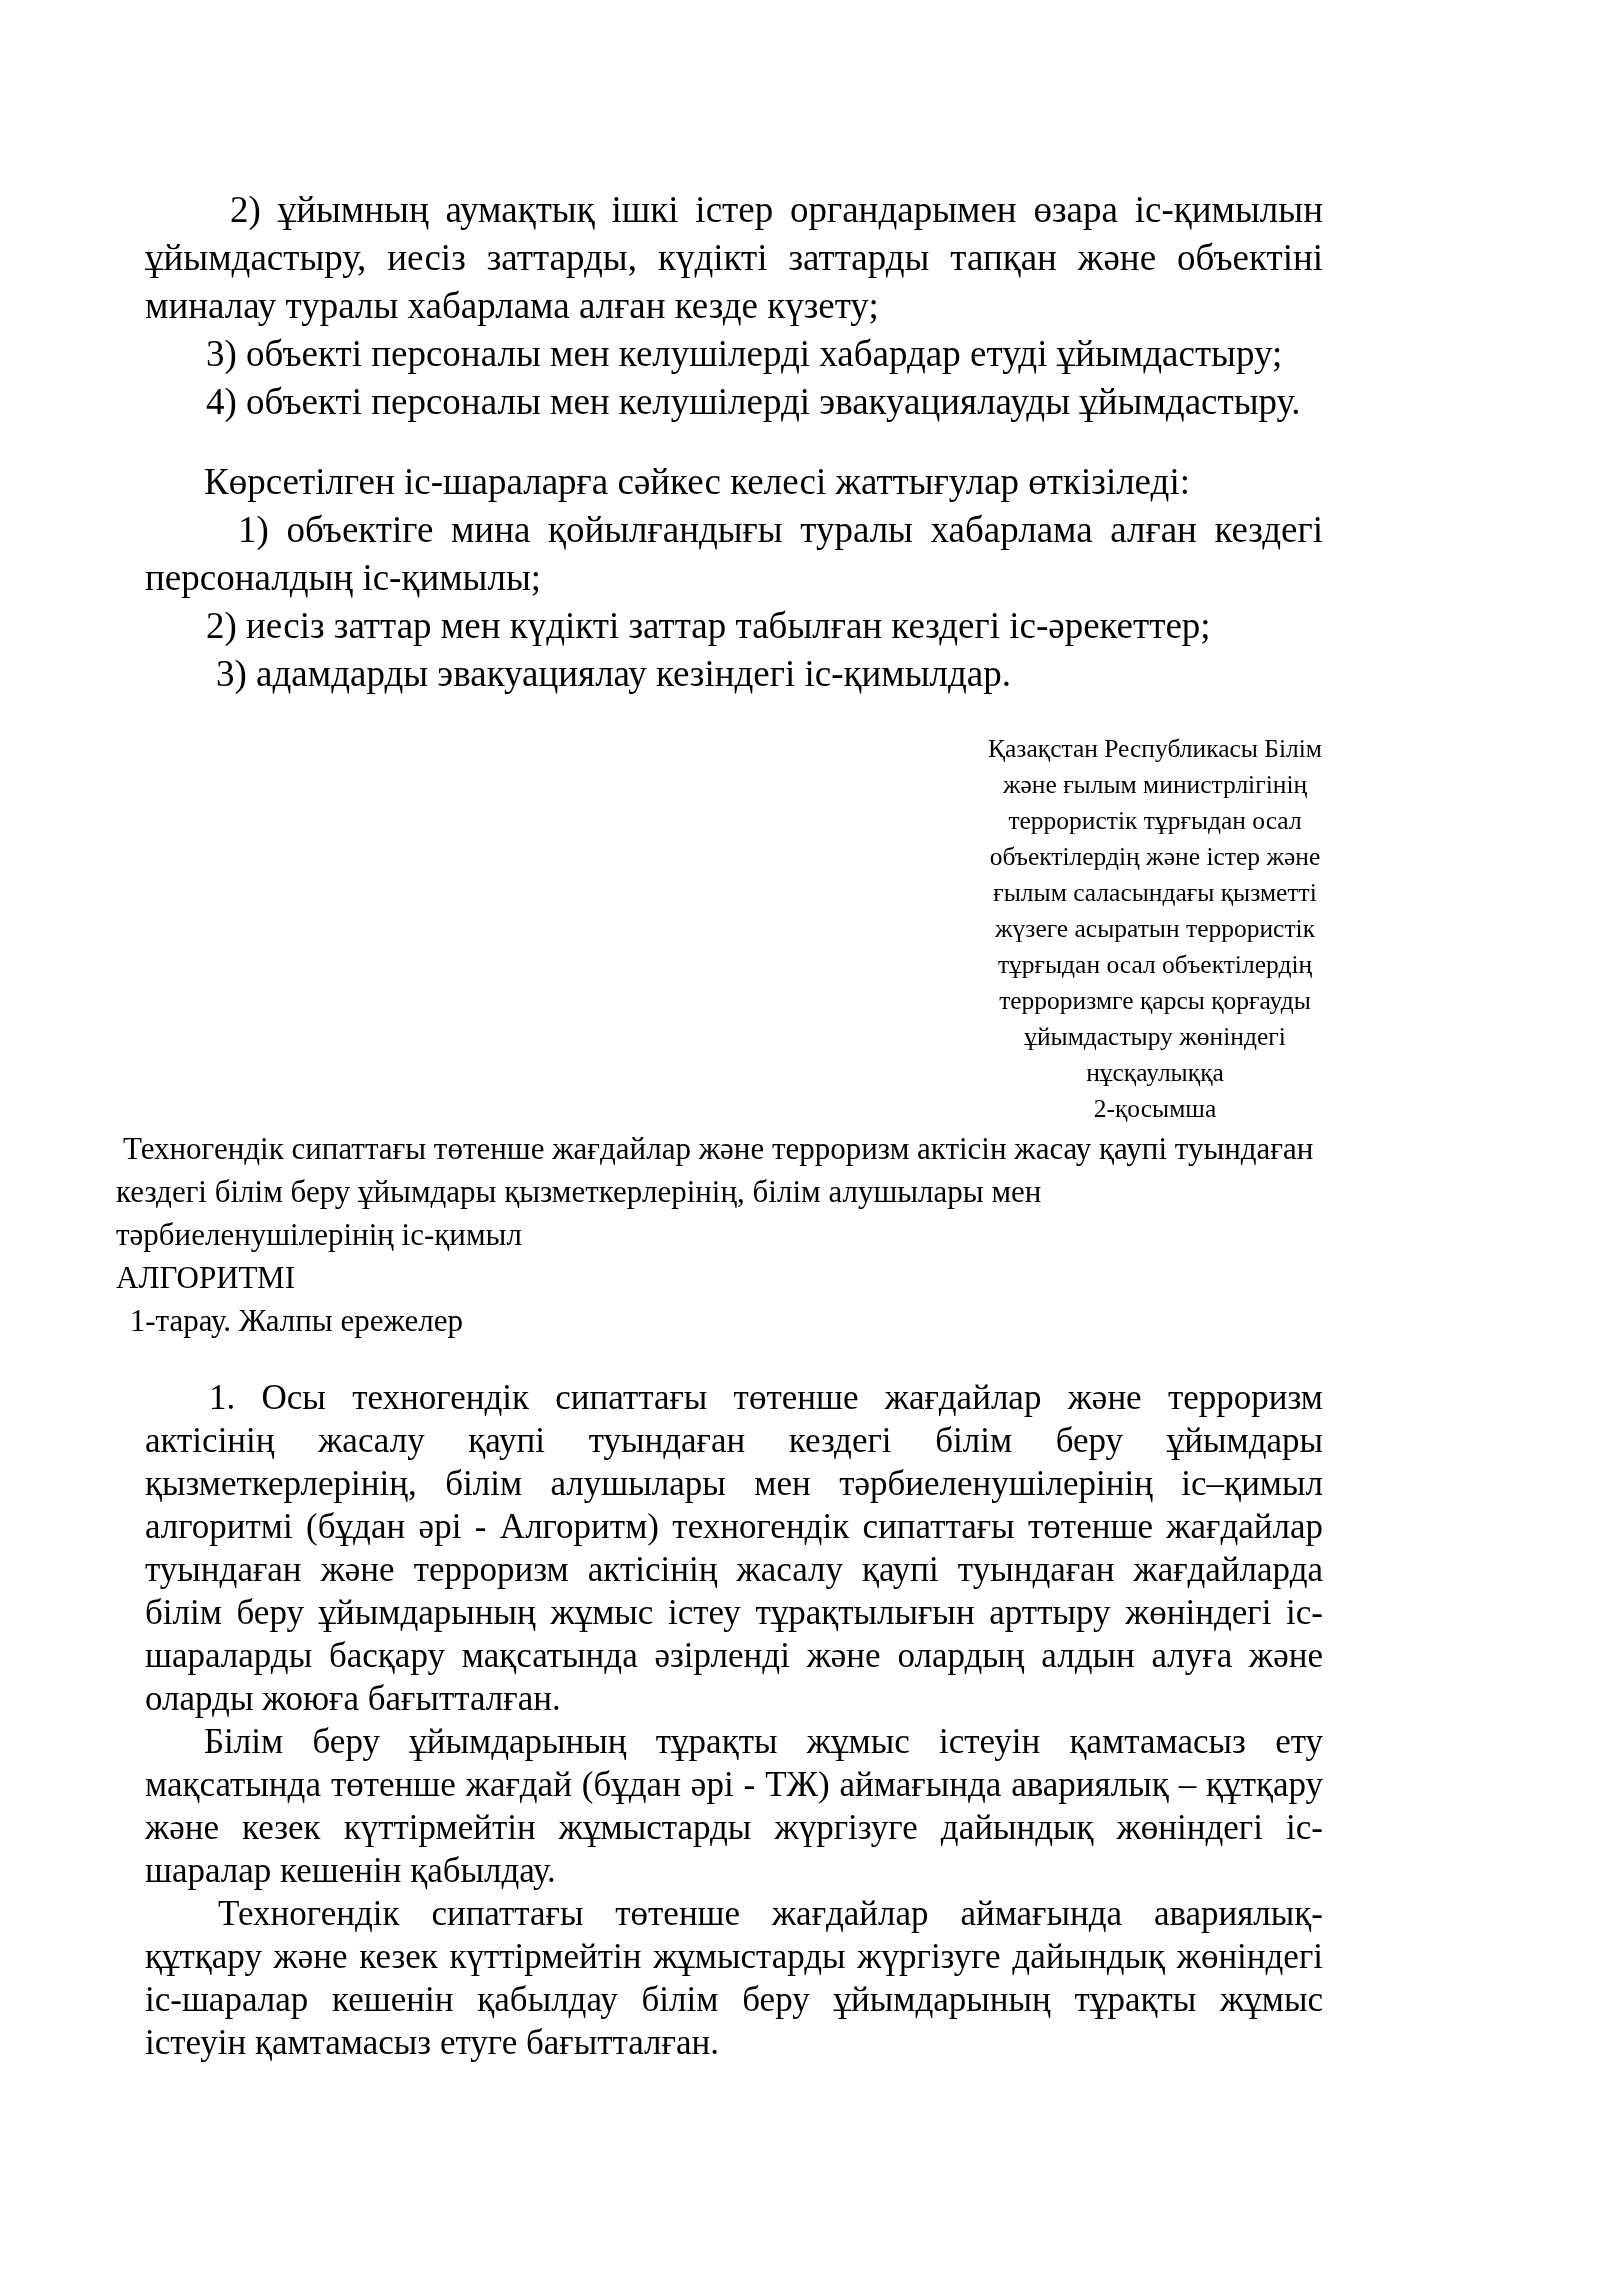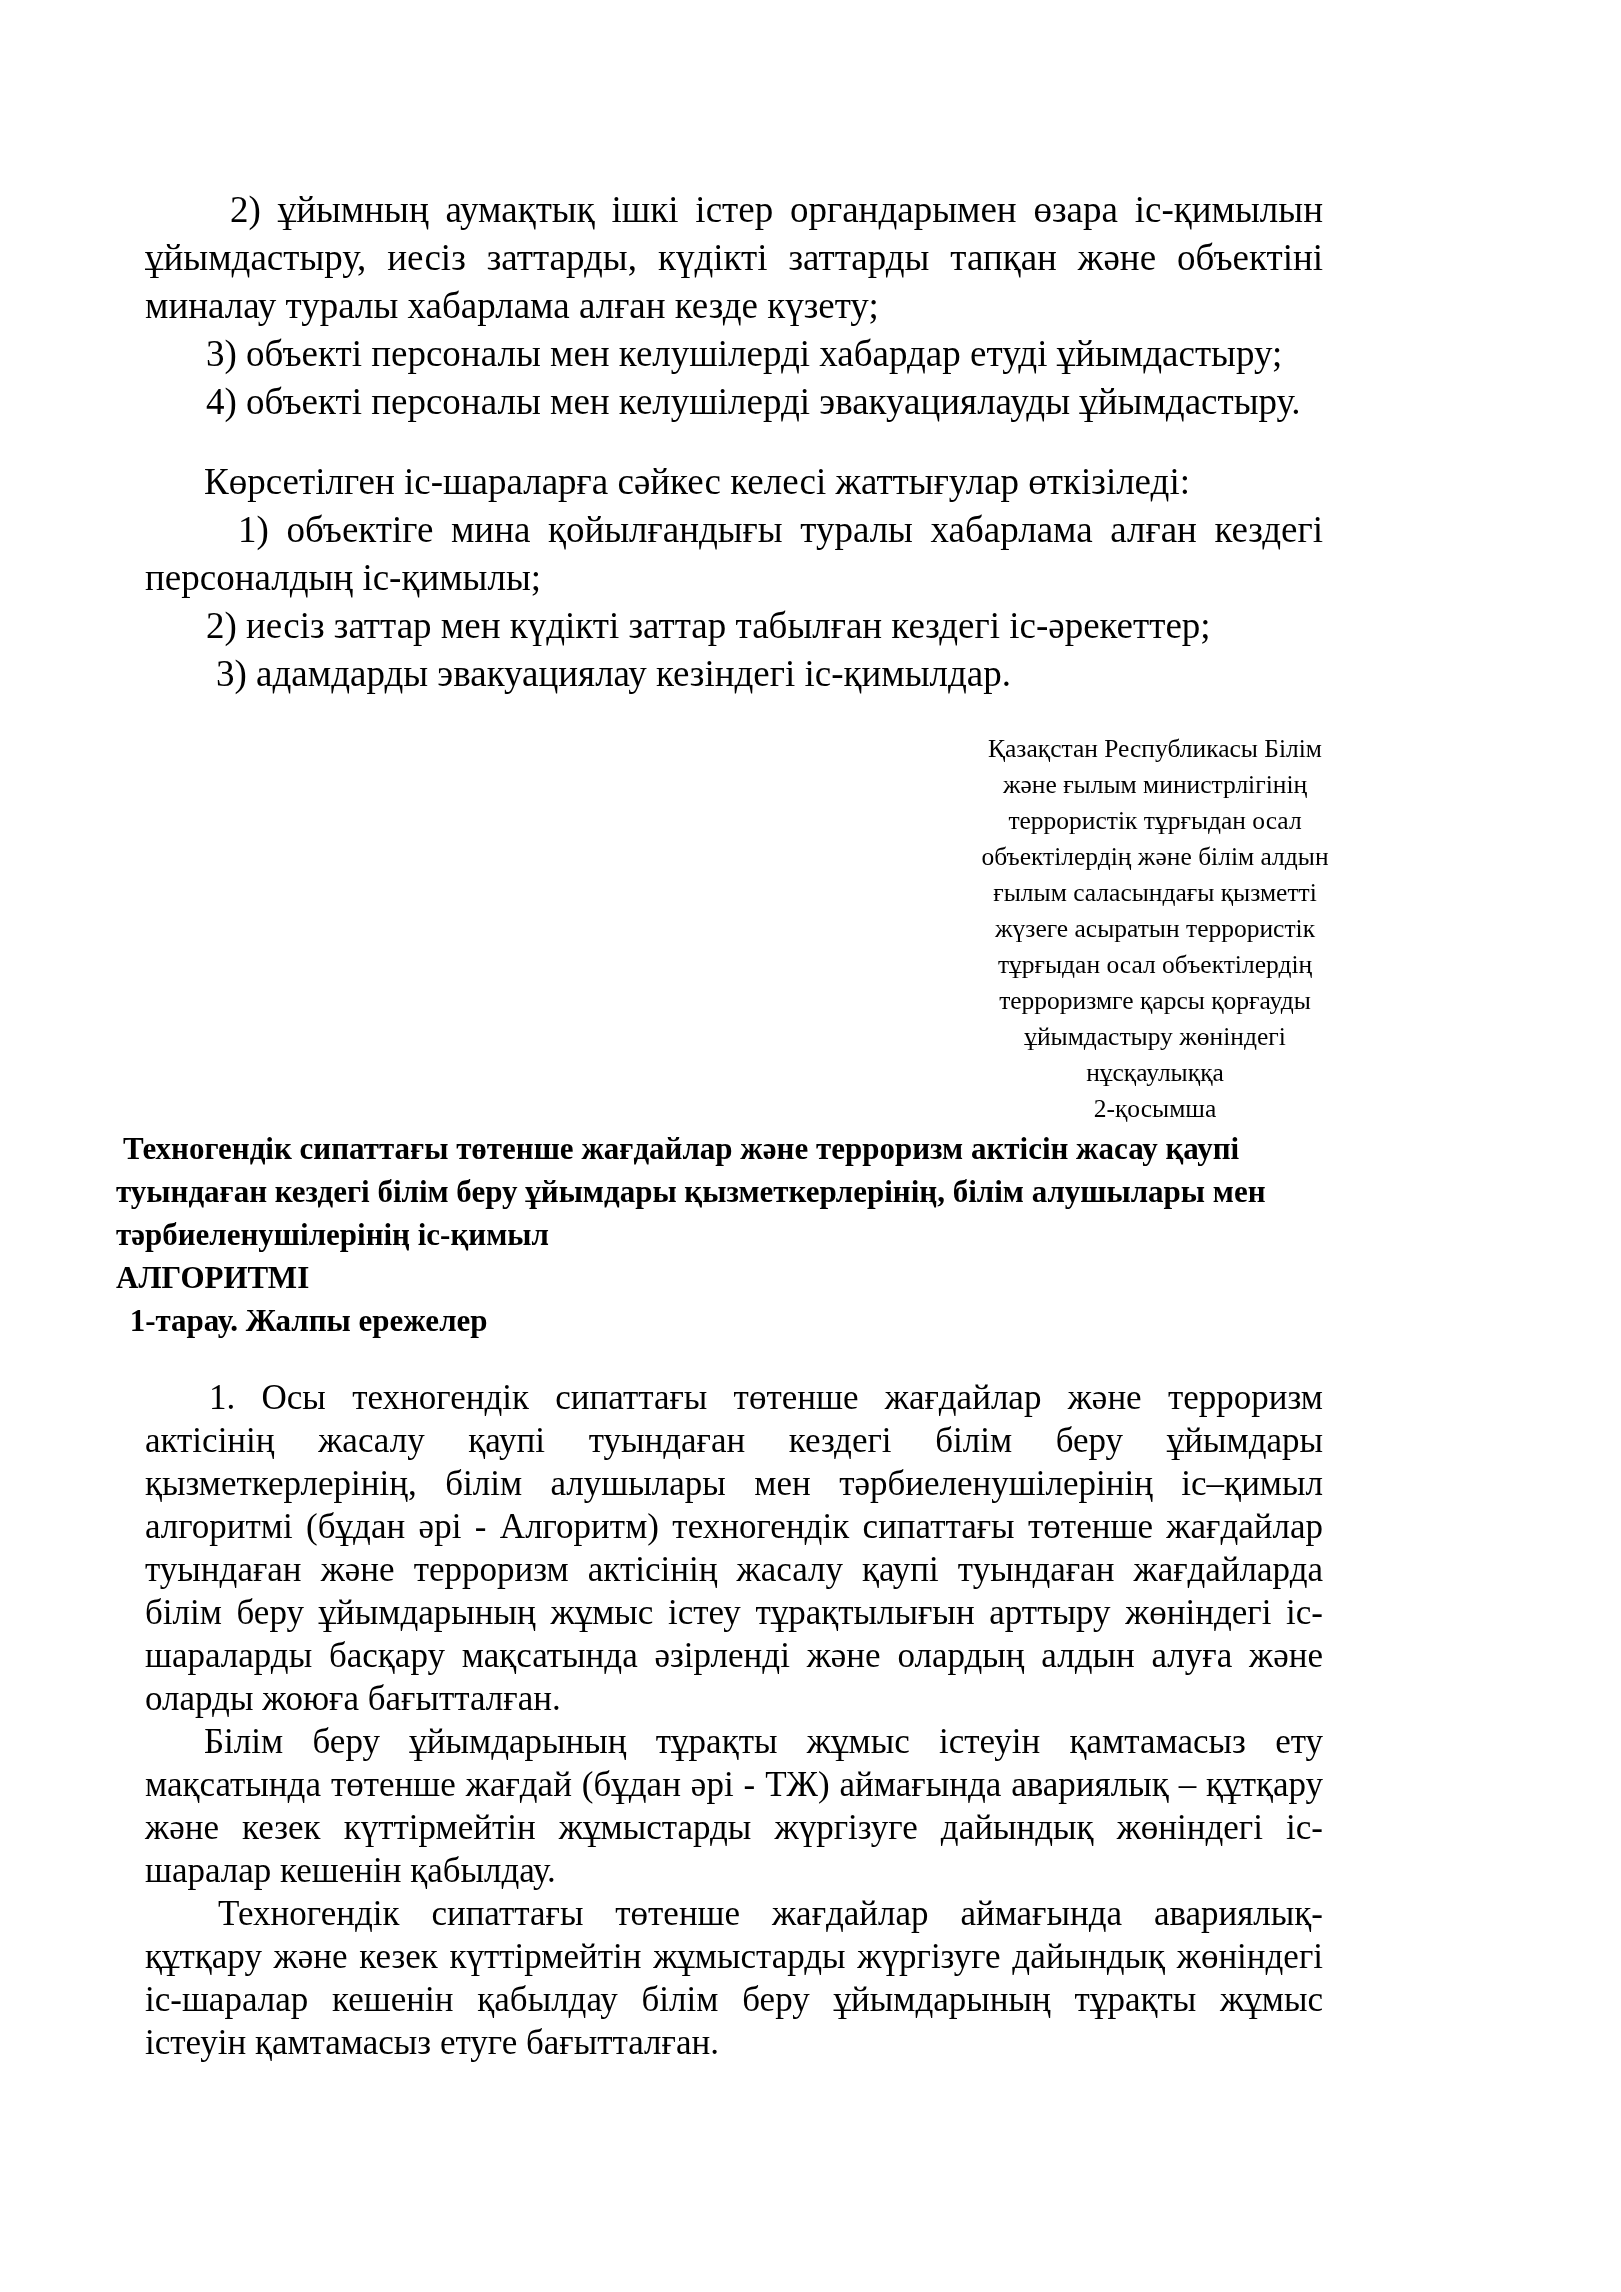--- a/index.html
+++ b/index.html
@@ -24,21 +24,21 @@
   .appendix-ref {
     width: 392px;
     margin: 33px 0 0 843px;
     font-size: 25.5px;
     line-height: 36px;
     text-align: center;
   }
   .appendix-ref div { margin: 0; }
   .doc-heading {
     margin: 0;
-    font-weight: bold;
+    font-weight: normal;
     font-size: 31px;
     line-height: 43px;
     text-align: left;
   }
   .doc-heading p { margin: 0; }
   .heading-title  { text-indent: 6.9px; }
   .heading-chapter{ text-indent: 13.7px; }
   .general-sections {
     margin: 34px 0 0 29px;
     font-size: 35px;
@@ -61,21 +61,21 @@
       <p style="text-indent: 93px;">1) объектіге мина қойылғандығы туралы хабарлама алған кездегі персоналдың іс-қимылы;</p>
       <p style="text-indent: 61px;">2) иесіз заттар мен күдікті заттар табылған кездегі іс-әрекеттер;</p>
       <p style="text-indent: 71px;">3) адамдарды эвакуациялау кезіндегі іс-қимылдар.</p>
     </section>
 
   <div class="appendix-ref">
 
   <div>Қазақстан Республикасы Білім</div>
       <div>және ғылым министрлігінің</div>
       <div>террористік тұрғыдан осал</div>
-      <div>объектілердің және білім алдын</div>
+      <div>объектілердің және істер және</div>
       <div>ғылым саласындағы қызметті</div>
       <div>жүзеге асыратын террористік</div>
       <div>тұрғыдан осал объектілердің</div>
       <div>терроризмге қарсы қорғауды</div>
       <div>ұйымдастыру жөніндегі</div>
       <div>нұсқаулыққа</div>
       <div>2-қосымша</div>
     </div>
 
   <div class="doc-heading">

